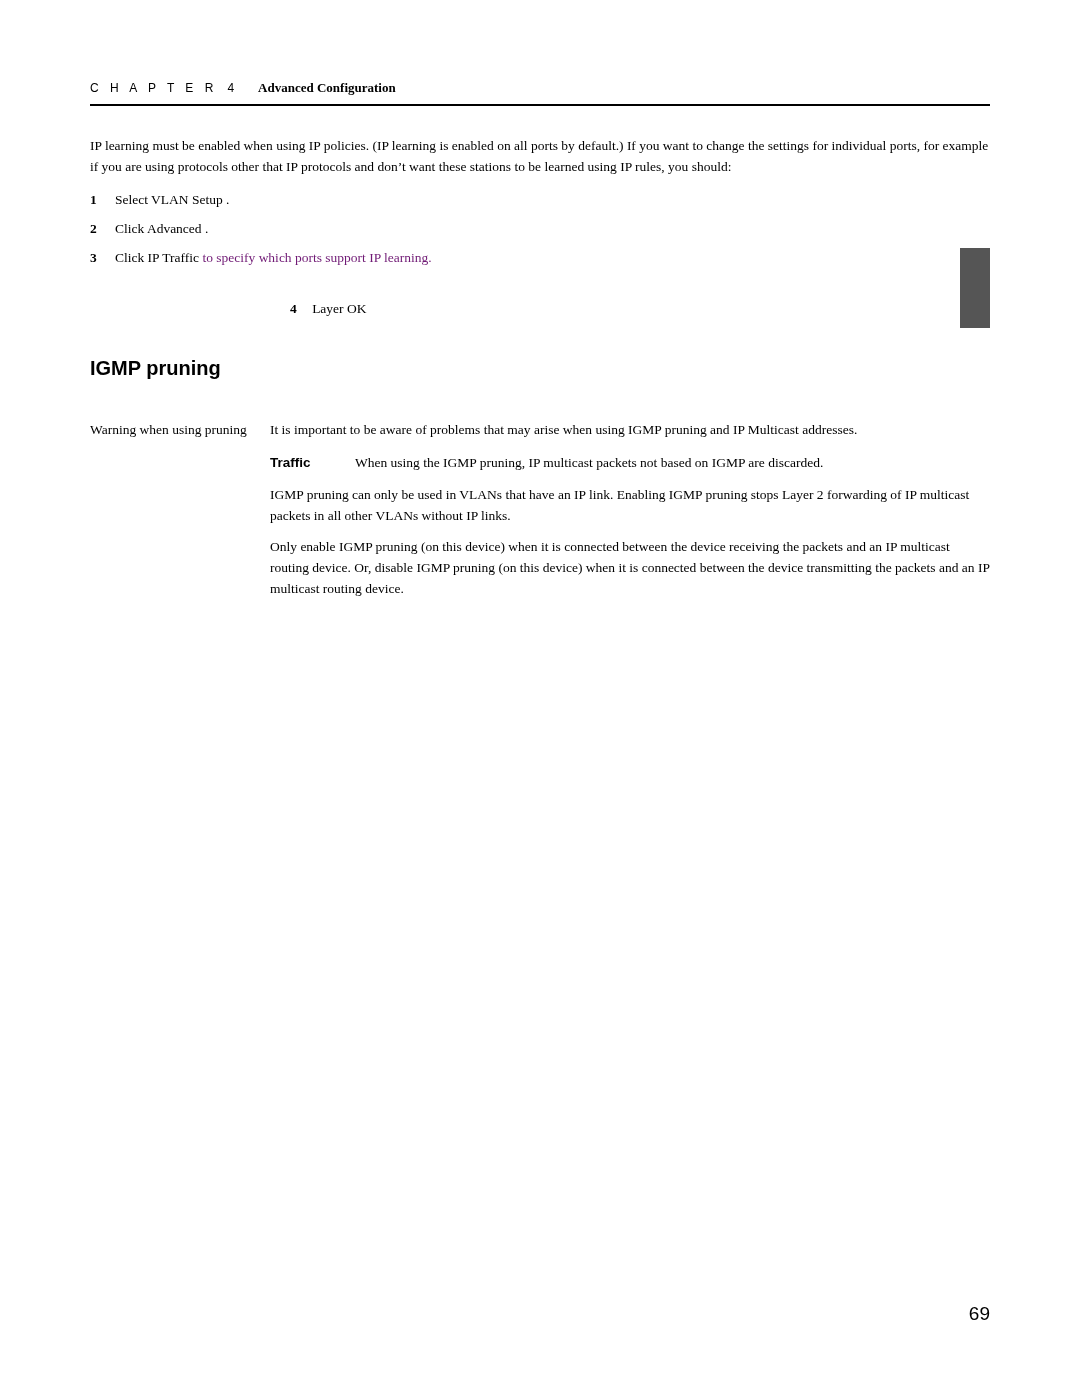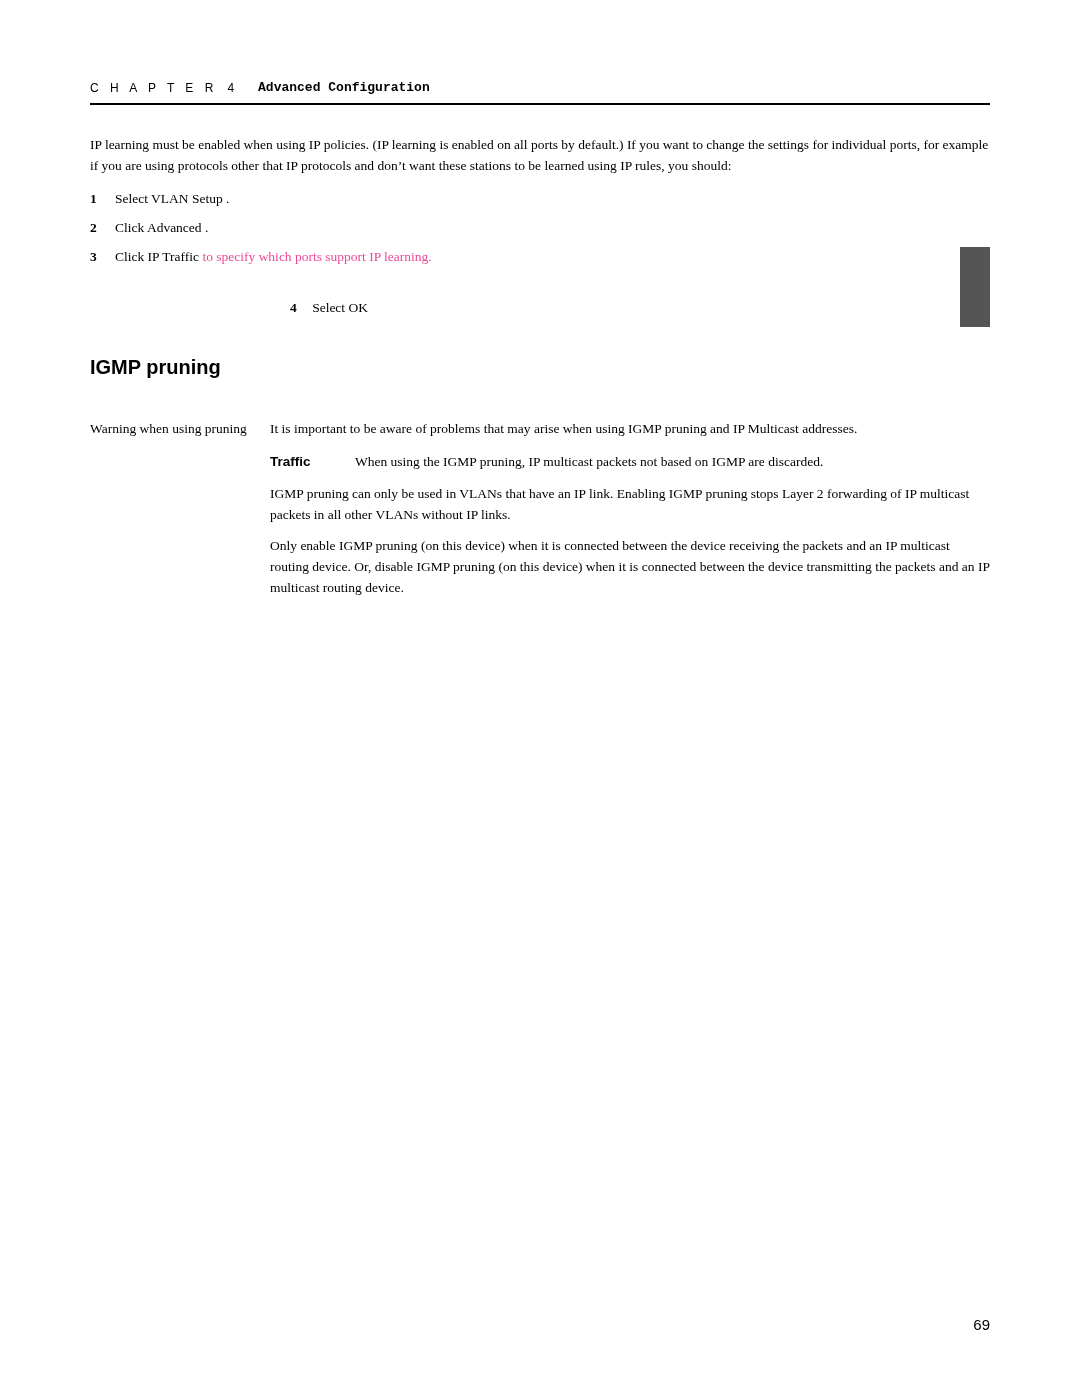--- a/index.html
+++ b/index.html
@@ -46,21 +46,21 @@
     .chapter-number {
       font-family: Arial, Helvetica, sans-serif;
       font-size: 12px;
       letter-spacing: 4px;
       font-weight: normal;
       color: #000;
       margin-right: 20px;
     }
 
     .chapter-title {
-      font-family: Liberation Mono, monospace;
+      font-family: Liberation Serif, serif;
       font-size: 13px;
       font-weight: bold;
       color: #000;
     }
 
     .content-section {
       display: flex;
       margin-bottom: 20px;
     }
 
@@ -103,21 +103,21 @@
     .step-text {
       font-size: 13.5px;
       line-height: 1.5;
     }
 
     .step-action {
       font-weight: normal;
     }
 
     .step-continuation {
-      color: #ec4899;
+      color: #701a75;
     }
 
     .sidebar-block {
       position: absolute;
       right: 0;
       width: 30px;
       background: #555;
       height: 80px;
     }
 
@@ -147,23 +147,23 @@
       font-family: Arial, Helvetica, sans-serif;
     }
 
     .warning-text {
       font-size: 13.5px;
       line-height: 1.5;
     }
 
     .page-number {
       position: absolute;
-      bottom: 64px;
+      bottom: 72px;
       right: 90px;
-      font-size: 15px;
+      font-size: 19px;
       font-family: Arial, Helvetica, sans-serif;
     }
   </style>
 </head>
 <body>
 
 <div class="page">
 
   <div class="chapter-header">
     <span class="chapter-label">C H A P T E R</span>
@@ -190,21 +190,21 @@
           </span>
 
           <div class="sidebar-block"></div>
         </li>
       </ol>
     </div>
   </div>
 
   <div class="step-4-section">
     <span class="step-number" style="font-weight:bold; margin-right:12px;">4</span>
-    <span>Select OK</span>
+    <span>Layer OK</span>
   </div>
 
   <div>
     <h2 class="section-heading">IGMP pruning</h2>
 
     <div class="content-section">
       <div class="sidebar-label">
         <span>Warning when using pruning</span>
       </div>
       <div class="main-content">

